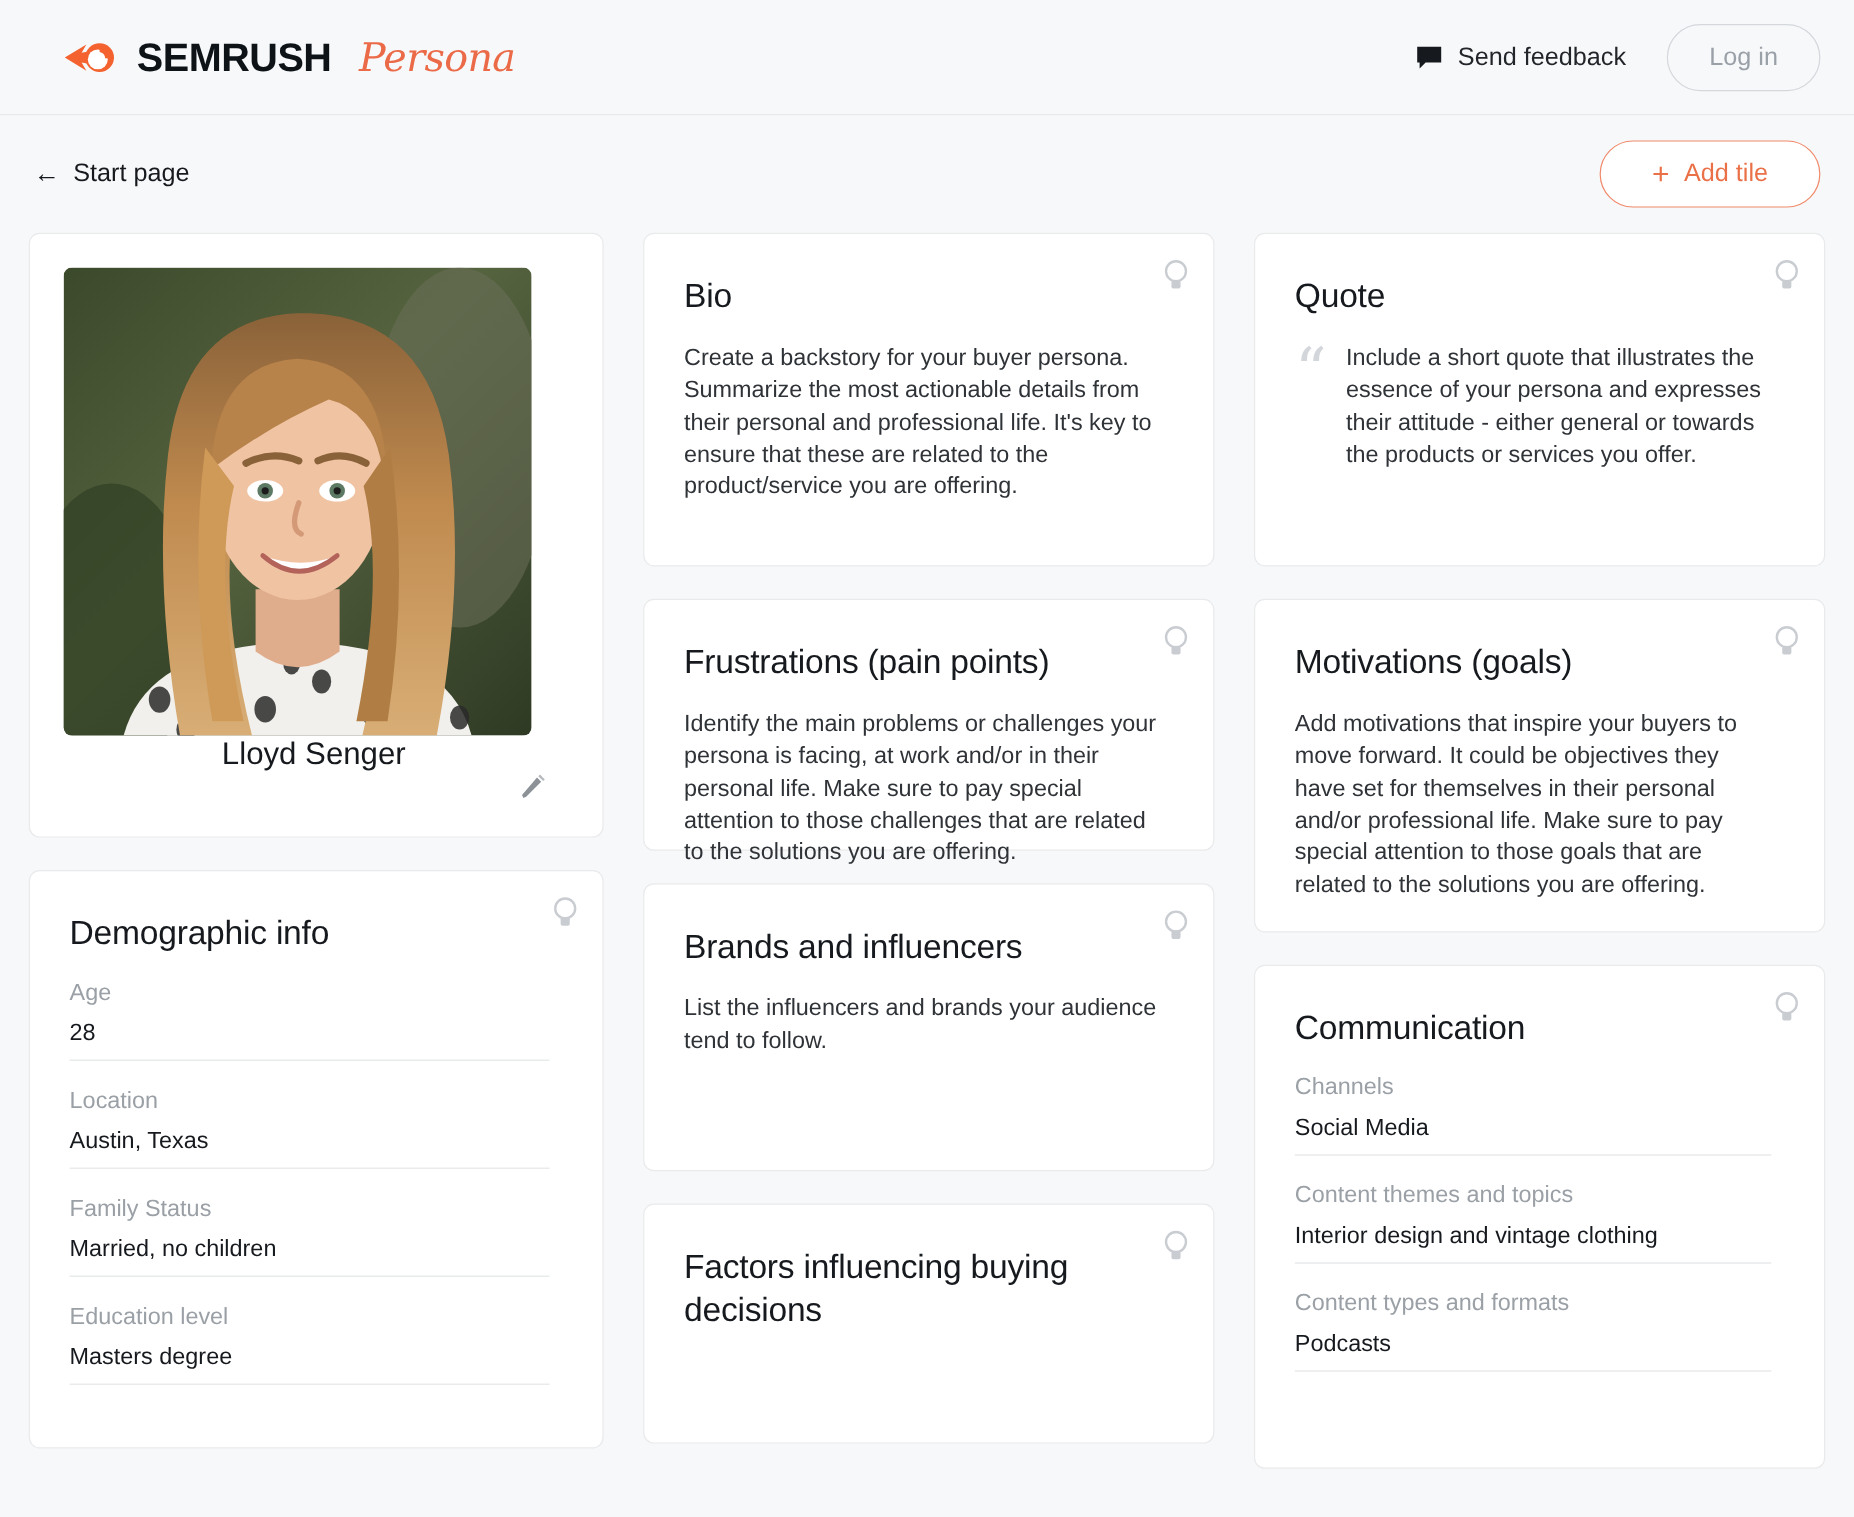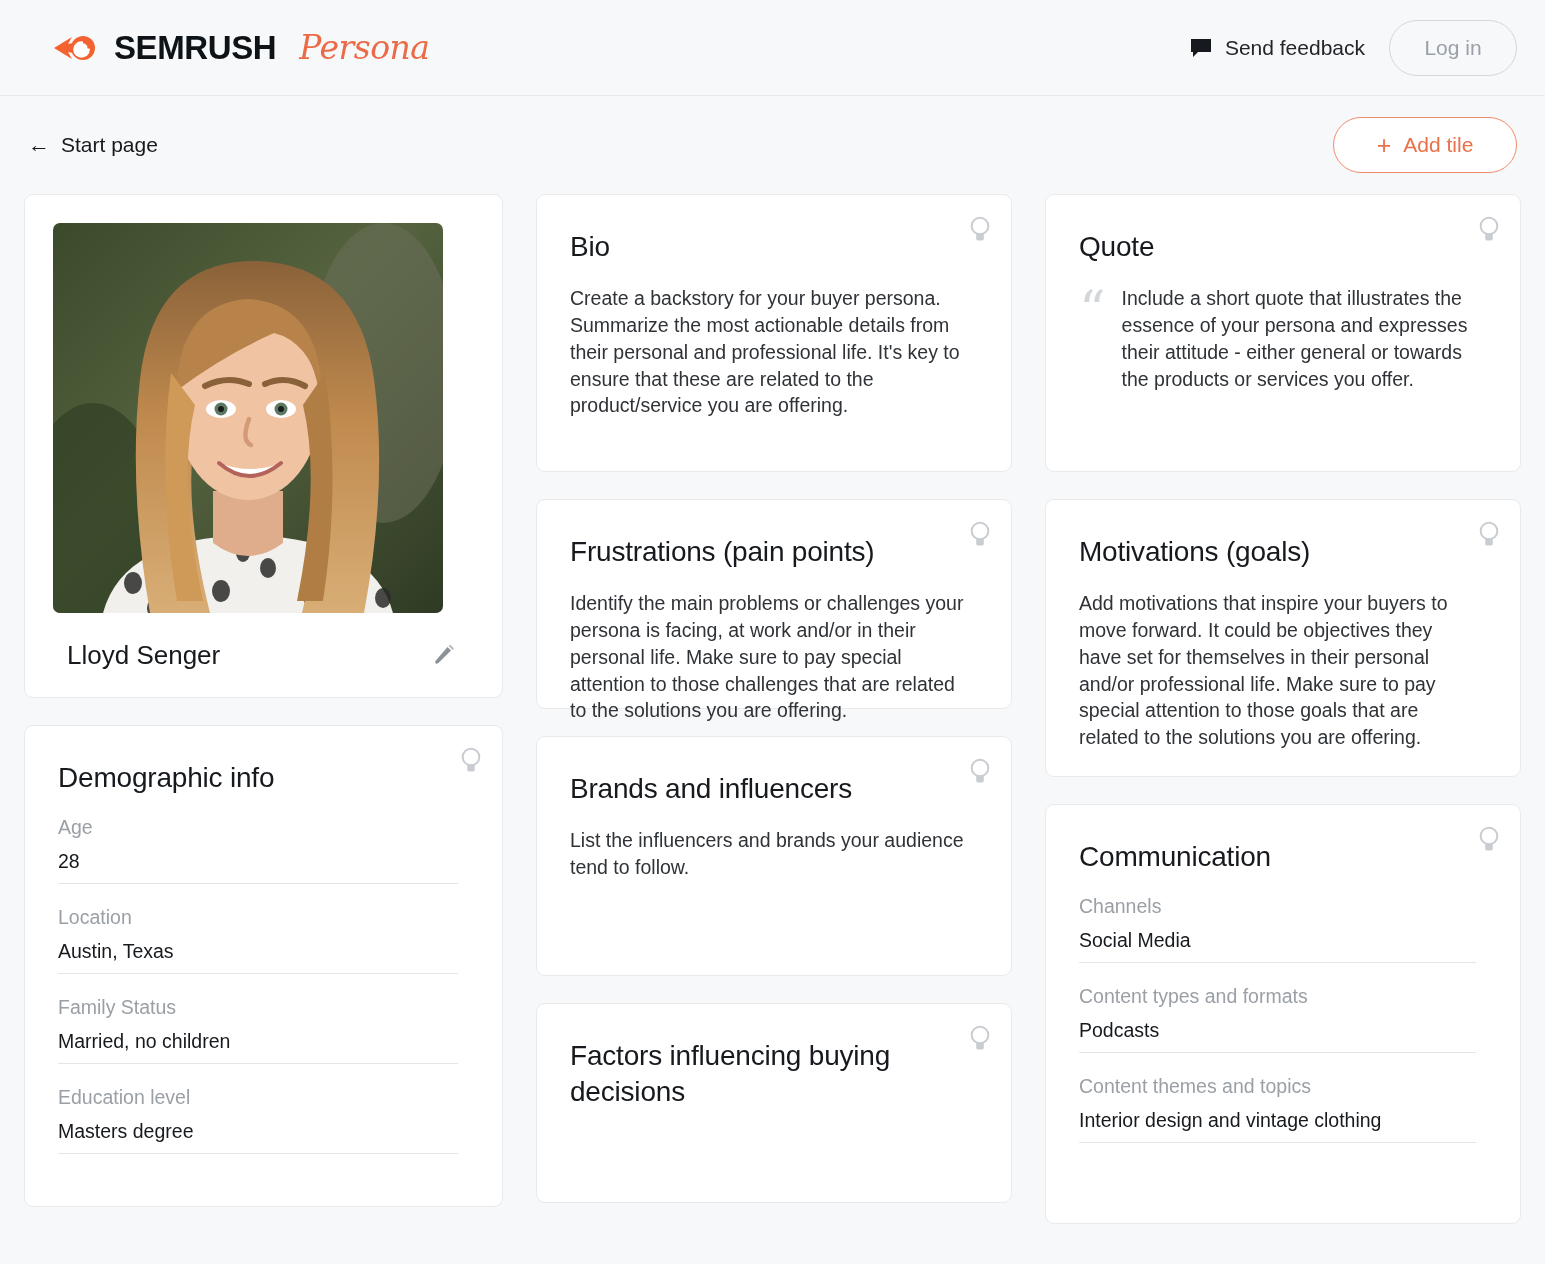--- a/index.html
+++ b/index.html
@@ -36,21 +36,21 @@
     font-style: italic;
     font-family: "DejaVu Serif", serif;
     font-weight: normal;
     letter-spacing: -0.5px;
     margin-left: 9px;
   }
   .topbar-right {
     margin-left: auto;
     display: flex;
     align-items: center;
-    gap: 24px;
+    gap: 34px;
   }
   .feedback {
     display: flex;
     align-items: center;
     gap: 13px;
     font-size: 21px;
     color: #222529;
     cursor: pointer;
   }
   .bubble-icon { width: 22px; height: 20px; display: block; }
@@ -161,20 +161,21 @@
     height: 390px;
     border-radius: 7px;
     overflow: hidden;
     display: block;
   }
   .profile-name-row {
     display: flex;
     align-items: center;
     height: 84px;
     padding: 0 18px 0 14px;
+    flex-direction: column;
   }
   .profile-name { font-size: 26px; color: #16191d; }
   .pencil { margin-left: auto; width: 24px; height: 24px; cursor: pointer; }
 
   
   .field { margin-bottom: 22px; }
   .field-label {
     font-size: 19.5px;
     color: #9aa0a6;
     margin-bottom: 11px;
@@ -409,24 +410,24 @@
         <circle cx="11" cy="11" r="8.3" fill="none" stroke="#c9cdd2" stroke-width="2"></circle>
         <rect x="7.2" y="18.4" width="7.6" height="7" rx="1.6" fill="#c9cdd2"></rect>
       </svg>
       <div class="card-title">Communication</div>
 
       <div class="field">
         <div class="field-label">Channels</div>
         <div class="field-value">Social Media</div>
       </div>
       <div class="field">
+        <div class="field-label">Content themes and topics</div>
+        <div class="field-value">Interior design and vintage clothing</div>
+      </div>
+      <div class="field">
         <div class="field-label">Content types and formats</div>
         <div class="field-value">Podcasts</div>
       </div>
-      <div class="field">
-        <div class="field-label">Content themes and topics</div>
-        <div class="field-value">Interior design and vintage clothing</div>
-      </div>
     </div>
 
   </div>
 
 </div>
 
 </body></html>

